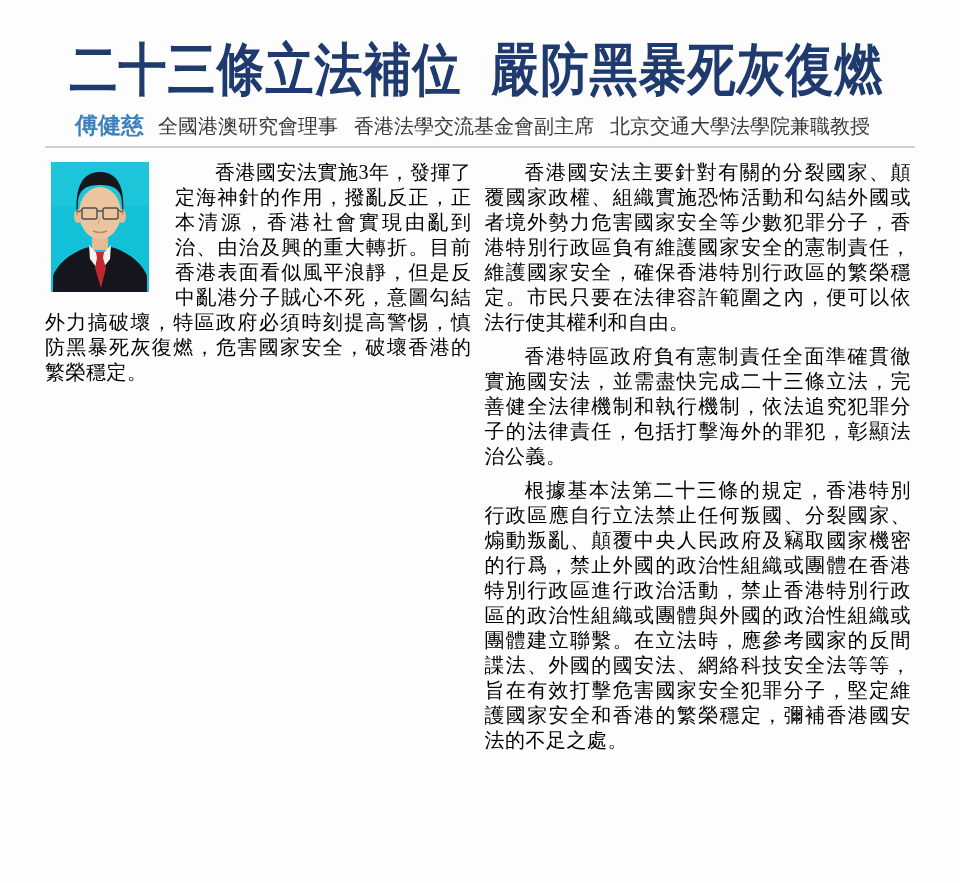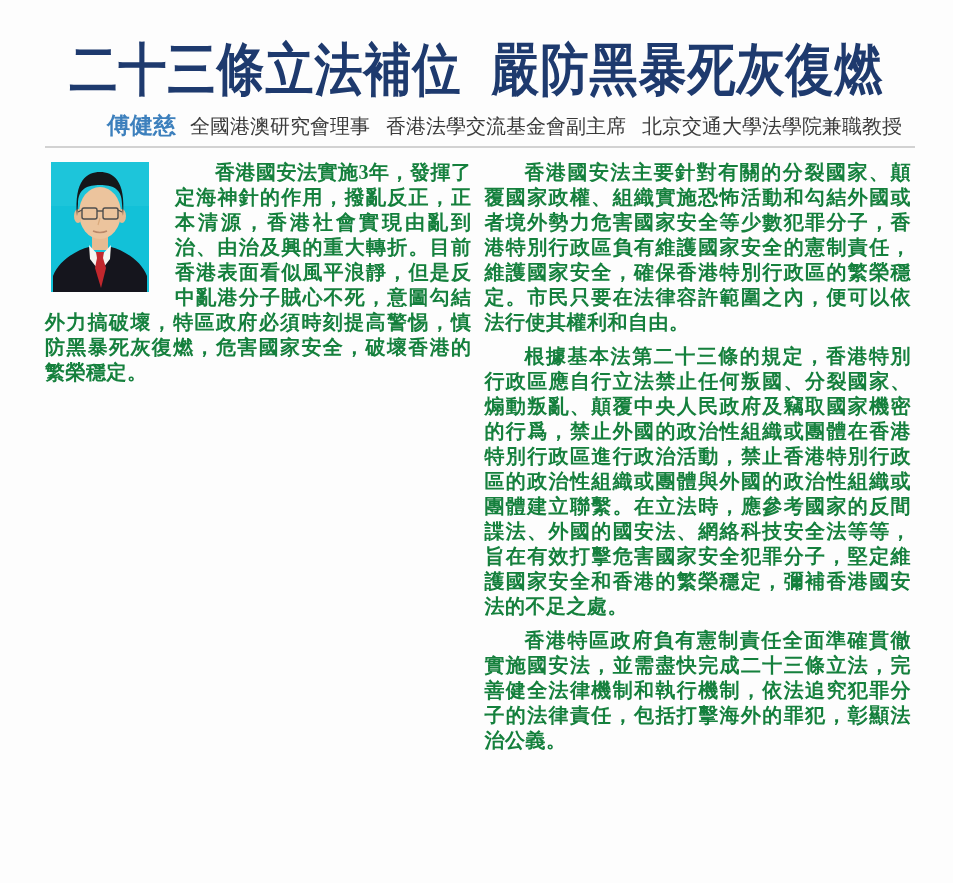--- a/index.html
+++ b/index.html
@@ -27,21 +27,21 @@
     transform: scaleY(1.18);
     transform-origin: center top;
     white-space: nowrap;
   }
   .headline-gap {
     display: inline-block;
     width: 30px;
   }
   .byline {
     margin: 22px 0 0 0;
-    padding-left: 107px;
+    padding-left: 75px;
     font-family: "Liberation Sans", "DejaVu Sans", sans-serif;
     line-height: 26px;
     white-space: nowrap;
   }
   .author-name {
     font-size: 23px;
     font-weight: 700;
     color: #3d80bd;
     margin-right: 14px;
   }
@@ -61,24 +61,23 @@
     padding: 12px 42px 0 45px;
   }
   .col {
     width: 435px;
   }
   .col p {
     margin: 0 0 9px 0;
     font-size: 20px;
     line-height: 25px;
     letter-spacing: 0.5px;
-    color: #15803d;
+    color: #000000;
     text-align: justify;
     text-indent: 2em;
-    font-weight: bold;
   }
   .photo {
     float: left;
     width: 98px;
     height: 130px;
     margin: 2px 26px 12px 6px;
     display: block;
   }
 </style>
 </head>
@@ -125,19 +124,19 @@
         <path d="M38,83 L49,95 L60,83 L59,97 L49,110 L39,97 Z" fill="#f5f4f0"></path>
 
         <path d="M45,90 L53,90 L52,96 L46,96 Z" fill="#c1272d"></path>
         <path d="M46,96 L52,96 L55,106 L50,126 L44,106 Z" fill="#c1272d"></path>
       </svg>
       <p>香港國安法實施3年，發揮了定海神針的作用，撥亂反正，正本清源，香港社會實現由亂到治、由治及興的重大轉折。目前香港表面看似風平浪靜，但是反中亂港分子賊心不死，意圖勾結外力搞破壞，特區政府必須時刻提高警惕，慎防黑暴死灰復燃，危害國家安全，破壞香港的繁榮穩定。</p>
     </div>
 
     <div class="col">
       <p>香港國安法主要針對有關的分裂國家、顛覆國家政權、組織實施恐怖活動和勾結外國或者境外勢力危害國家安全等少數犯罪分子，香港特別行政區負有維護國家安全的憲制責任，維護國家安全，確保香港特別行政區的繁榮穩定。市民只要在法律容許範圍之內，便可以依法行使其權利和自由。</p>
+      <p>香港特區政府負有憲制責任全面準確貫徹實施國安法，並需盡快完成二十三條立法，完善健全法律機制和執行機制，依法追究犯罪分子的法律責任，包括打擊海外的罪犯，彰顯法治公義。</p>
       <p>根據基本法第二十三條的規定，香港特別行政區應自行立法禁止任何叛國、分裂國家、煽動叛亂、顛覆中央人民政府及竊取國家機密的行爲，禁止外國的政治性組織或團體在香港特別行政區進行政治活動，禁止香港特別行政區的政治性組織或團體與外國的政治性組織或團體建立聯繫。在立法時，應參考國家的反間諜法、外國的國安法、網絡科技安全法等等，旨在有效打擊危害國家安全犯罪分子，堅定維護國家安全和香港的繁榮穩定，彌補香港國安法的不足之處。</p>
-      <p>香港特區政府負有憲制責任全面準確貫徹實施國安法，並需盡快完成二十三條立法，完善健全法律機制和執行機制，依法追究犯罪分子的法律責任，包括打擊海外的罪犯，彰顯法治公義。</p>
     </div>
 
   </div>
 
 </div>
 
 </body></html>

